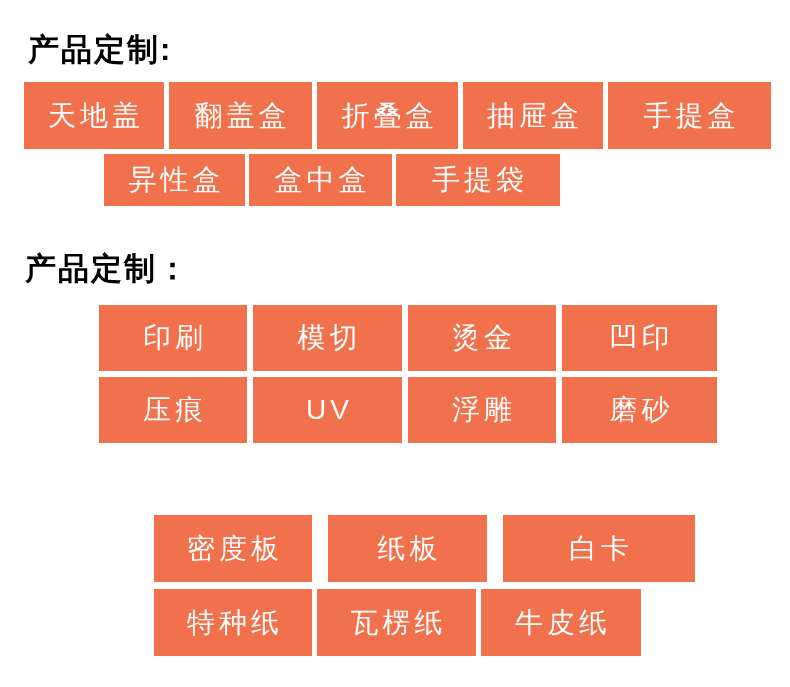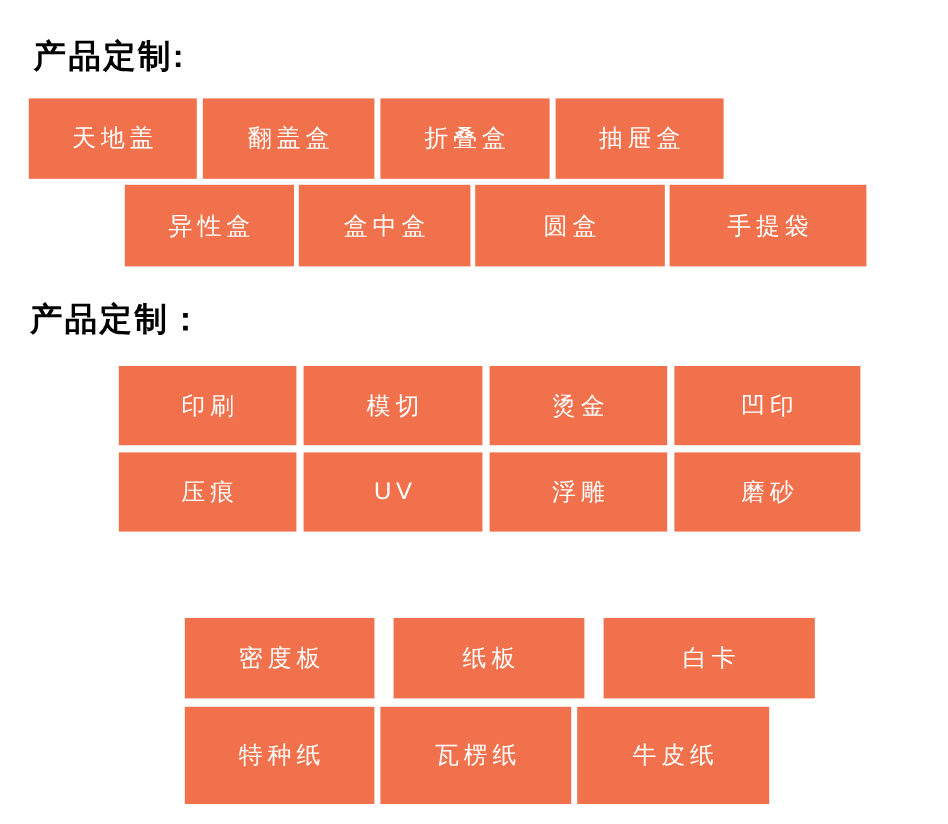--- a/index.html
+++ b/index.html
@@ -14,65 +14,65 @@
     position: relative;
     overflow: hidden;
   }
   .page {
     position: absolute;
     inset: 0;
   }
   .section-title {
     position: absolute;
     margin: 0;
-    font-size: 27px;
+    font-size: 31px;
     font-weight: 700;
     letter-spacing: 2px;
     color: var(--title-text, #000000);
     line-height: 1.2;
     white-space: nowrap;
   }
   .row {
     position: absolute;
     display: flex;
   }
   .btn {
     background: var(--button-bg, #F0714B);
     color: var(--button-text, #ffffff);
     height: 100%;
     display: flex;
     align-items: center;
     justify-content: center;
-    font-size: 20px;
+    font-size: 28px;
     letter-spacing: 4px;
     text-indent: 4px; 
     cursor: pointer;
     box-sizing: border-box;
     white-space: nowrap;
     user-select: none;
   }
 </style>
 </head>
 <body>
 
 <div class="page">
 
   <h2 class="section-title" style="left:28px; top:31px">产品定制:</h2>
 
   <div class="row" style="left:24px; top:82px; height:67px; gap:5px">
     <div class="btn" style="width:140px">天地盖</div>
     <div class="btn" style="width:143px">翻盖盒</div>
     <div class="btn" style="width:141px">折叠盒</div>
     <div class="btn" style="width:140px">抽屉盒</div>
+    <div class="btn" style="width:163px">手提盒</div>
   </div>
 
-  <div class="row" style="left:104px; top:154px; height:68px; gap:4px">
+  <div class="row" style="left:104px; top:154px; height:52px; gap:4px">
     <div class="btn" style="width:141px">异性盒</div>
     <div class="btn" style="width:143px">盒中盒</div>
-    <div class="btn" style="width:158px">圆盒</div>
     <div class="btn" style="width:164px">手提袋</div>
   </div>
 
   <h2 class="section-title" style="left:25px; top:250px">产品定制：</h2>
 
   <div class="row" style="left:99px; top:377px; height:66px; gap:6px">
     <div class="btn" style="width:148px">压痕</div>
     <div class="btn" style="width:149px">UV</div>
     <div class="btn" style="width:148px">浮雕</div>
     <div class="btn" style="width:155px">磨砂</div>
@@ -82,22 +82,22 @@
     <div class="btn" style="width:148px">印刷</div>
     <div class="btn" style="width:149px">模切</div>
     <div class="btn" style="width:148px">烫金</div>
     <div class="btn" style="width:155px">凹印</div>
   </div>
 
 
   <div class="row" style="left:154px; top:515px; height:67px; gap:16px">
     <div class="btn" style="width:158px">密度板</div>
     <div class="btn" style="width:159px">纸板</div>
-    <div class="btn" style="width:176px">白卡</div>
+    <div class="btn" style="width:192px">白卡</div>
   </div>
 
-  <div class="row" style="left:154px; top:589px; height:81px; gap:5px">
+  <div class="row" style="left:154px; top:589px; height:67px; gap:5px">
     <div class="btn" style="width:158px">特种纸</div>
     <div class="btn" style="width:159px">瓦楞纸</div>
     <div class="btn" style="width:160px">牛皮纸</div>
   </div>
 
 </div>
 
 </body></html>

